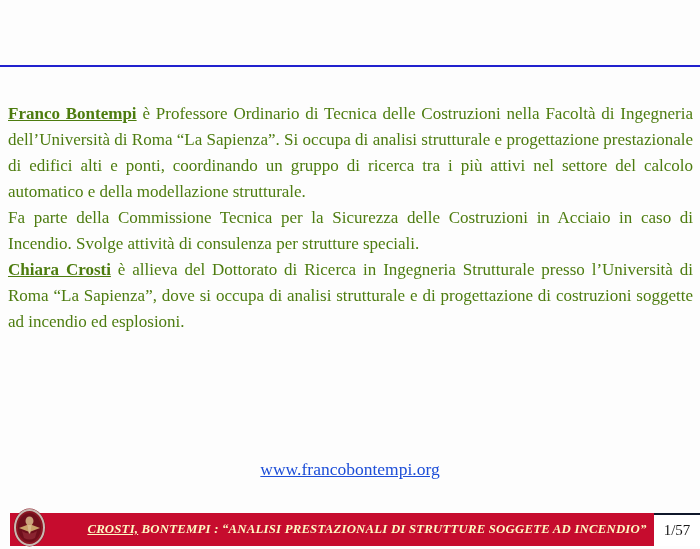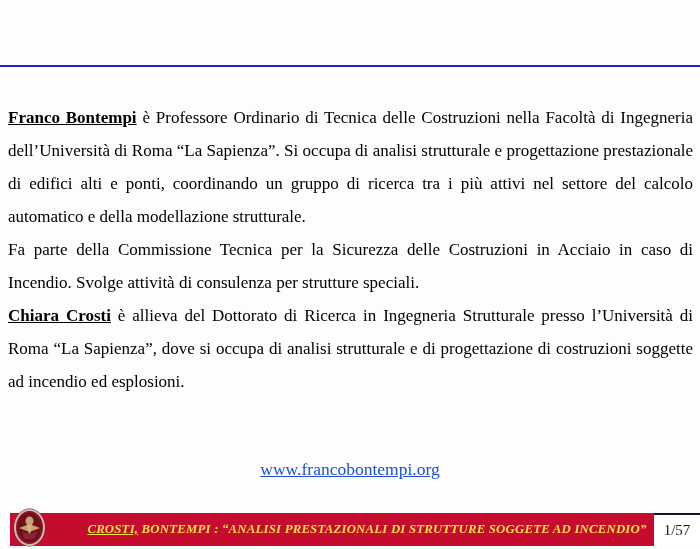--- a/index.html
+++ b/index.html
@@ -14,41 +14,41 @@
     color: #111111; letter-spacing: 0.5px;
   }
 
   .divider {
     position: absolute; top: 65px; left: 0; width: 700px; height: 2px;
     background: #2121ce;
   }
 
   .bodytext {
     position: absolute; top: 101px; left: 8px; width: 685px;
-    font-size: 17px; line-height: 33px; color: #000000;
+    font-size: 17px; line-height: 26px; color: #4d7c0f;
     text-align: justify;
   }
   .bodytext p { margin: 0; }
   .para-group-2 { margin-top: 48px; }
   .lead-name { font-weight: bold; text-decoration: underline; }
 
   .weblink-row {
     position: absolute; top: 459px; left: 0; width: 100%; text-align: center;
   }
   .weblink {
     font-size: 17.5px; color: #1d4ed8; text-decoration: underline; cursor: pointer;
   }
 
   .footer-bar {
     position: absolute; top: 513px; left: 10px; width: 644px; height: 33px;
     background: #c60c2e;
     display: flex; align-items: center; justify-content: center;
   }
   .footer-citation {
-    color: #fde047; font-weight: bold; font-style: italic;
+    color: #fef9c3; font-weight: bold; font-style: italic;
     font-size: 12.8px; letter-spacing: 0.2px; white-space: nowrap;
     padding-left: 70px;
   }
   .footer-citation .cite-author { text-decoration: underline; }
 
   .logo-wrap {
     position: absolute; top: 508px; left: 13px; width: 33px; height: 39px;
   }
 
   .page-box {

